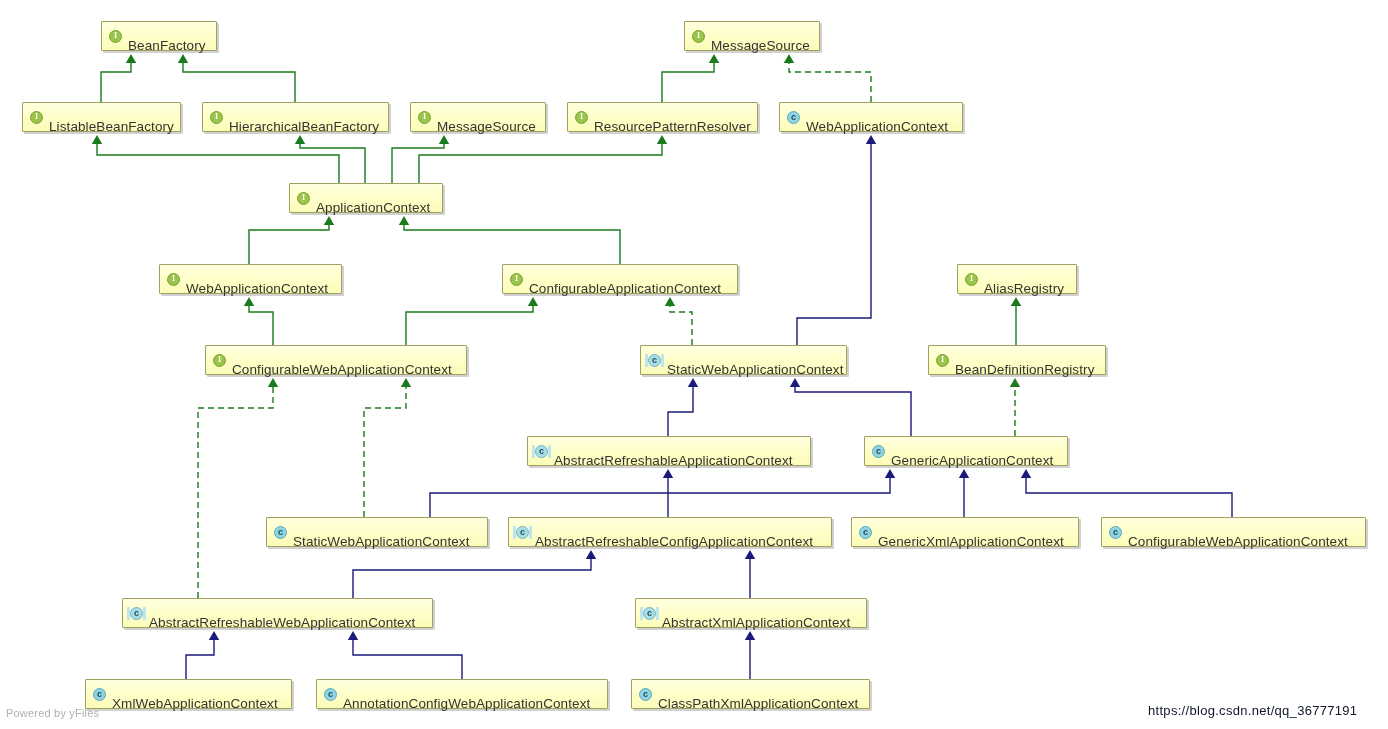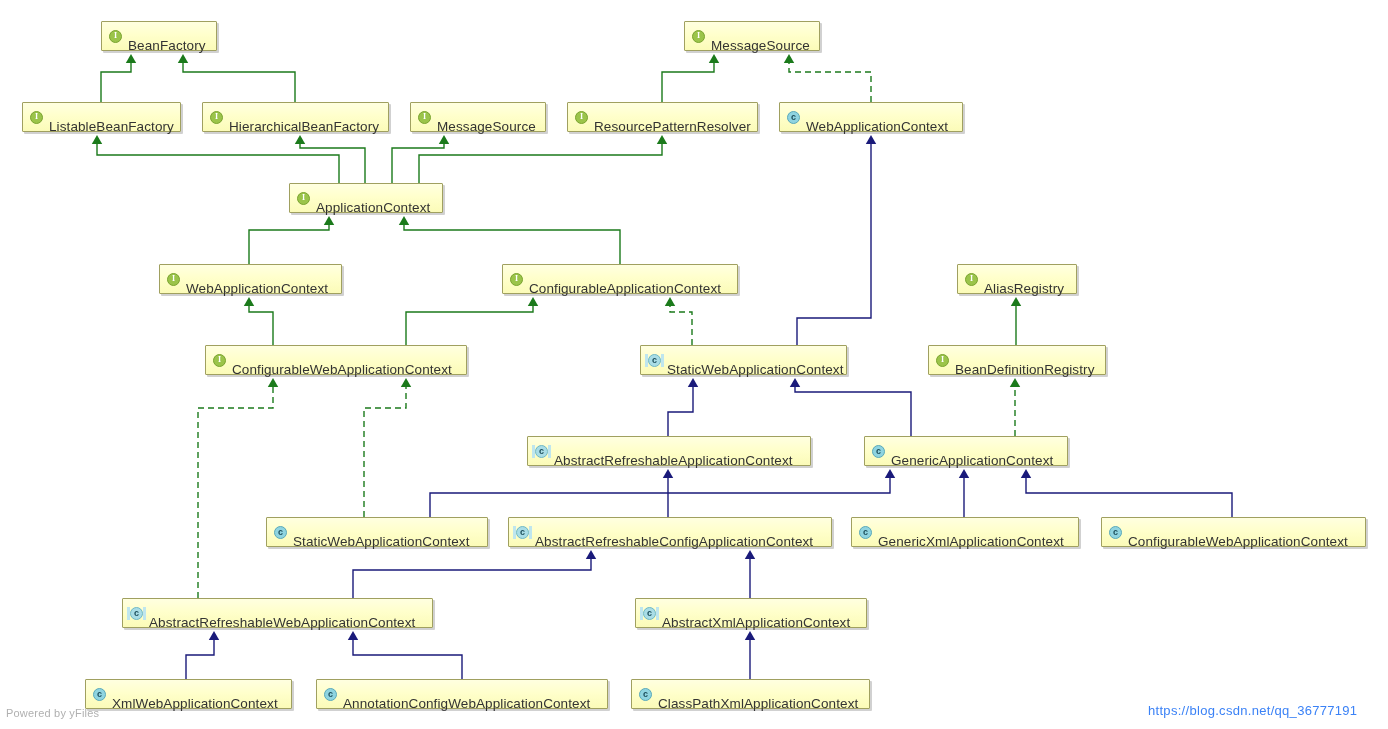--- a/index.html
+++ b/index.html
@@ -108,21 +108,21 @@
     top: 707px;
     font-size: 11px;
     color: #b0b0b0;
     letter-spacing: 0.2px;
   }
   .watermark-right {
     position: absolute;
     left: 1148px;
     top: 703px;
     font-size: 13px;
-    color: #3b82f6;
+    color: #0f172a;
     letter-spacing: 0.3px;
   }
 </style>
 </head>
 <body>
 
 <div id="canvas">
 
   <svg id="edge-layer" width="1388" height="729" viewBox="0 0 1388 729">
       <path d="M101,102 L101,72 L131,72 L131,63" fill="none" stroke="#1b7a1b" stroke-width="1.4"></path>

